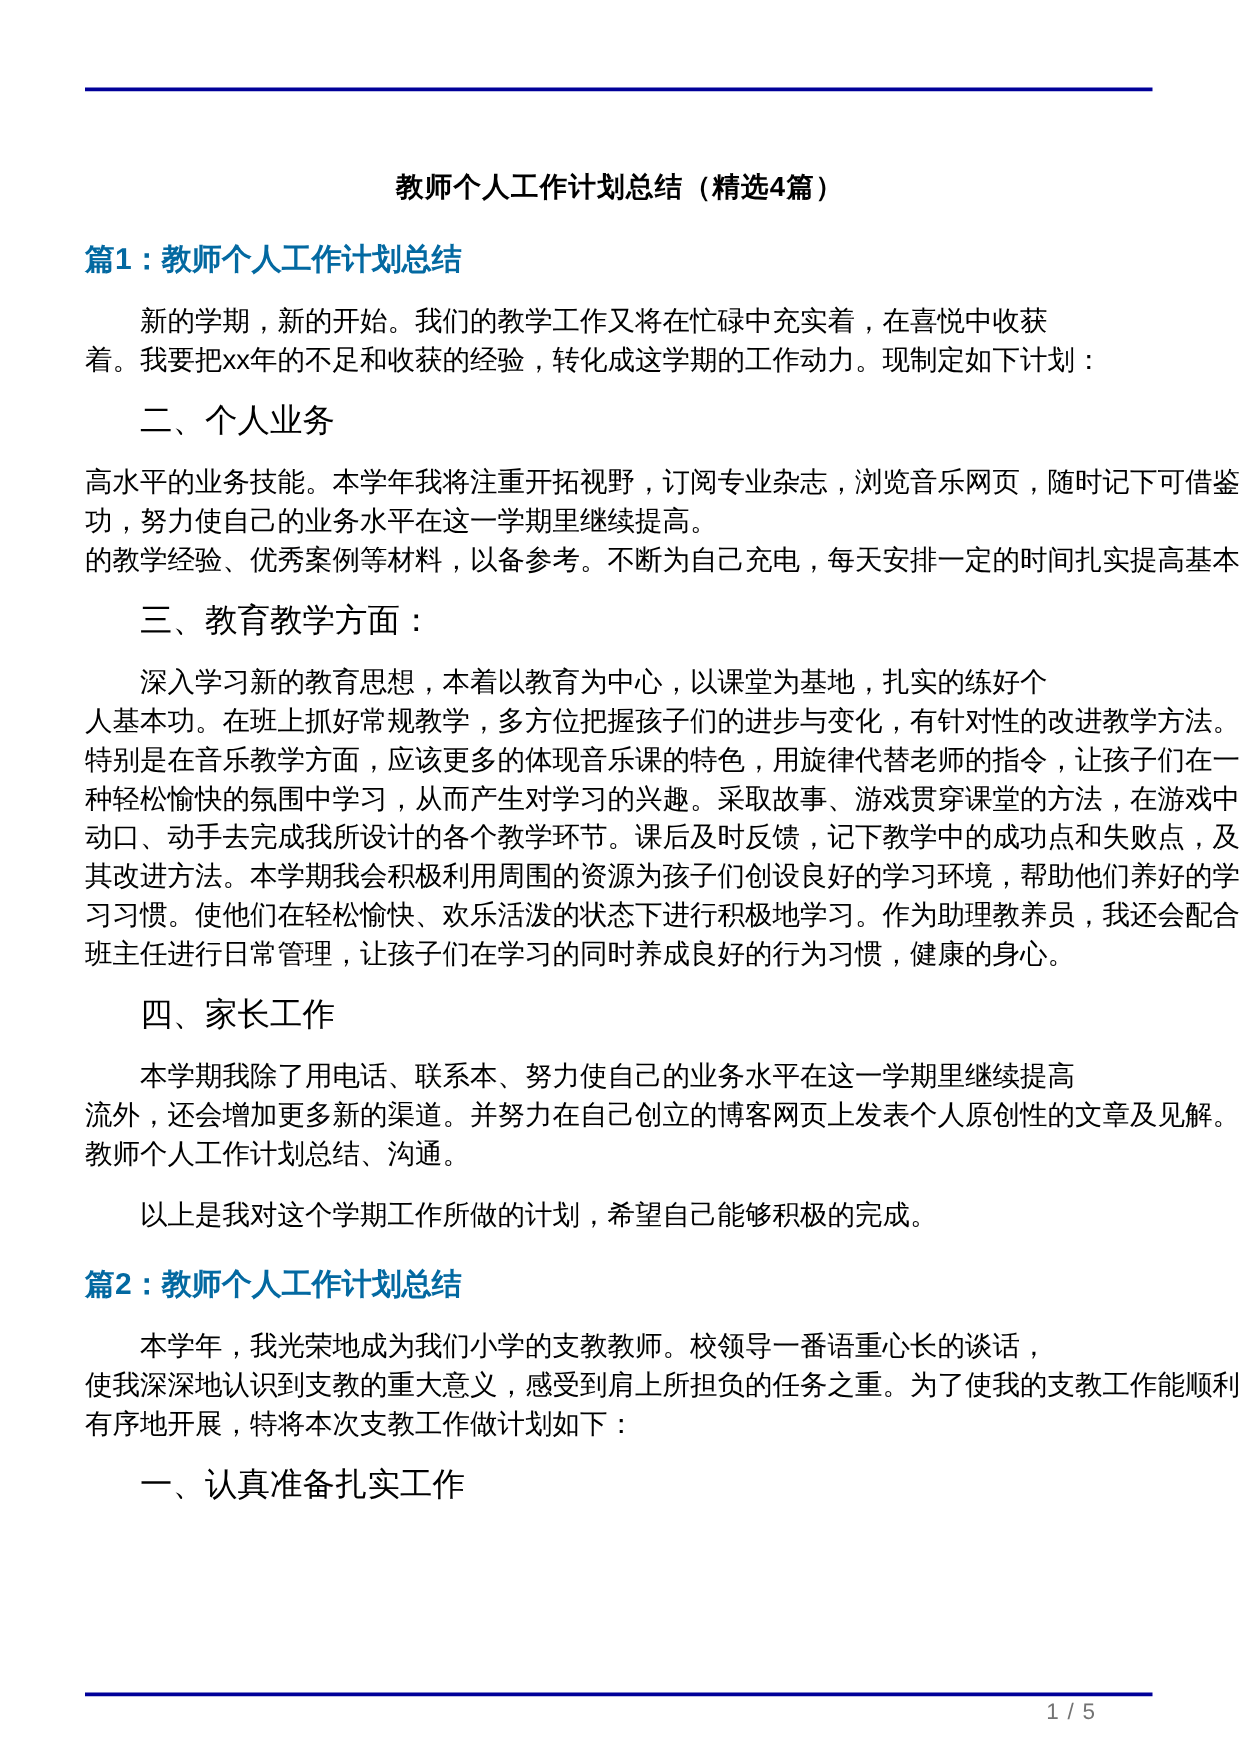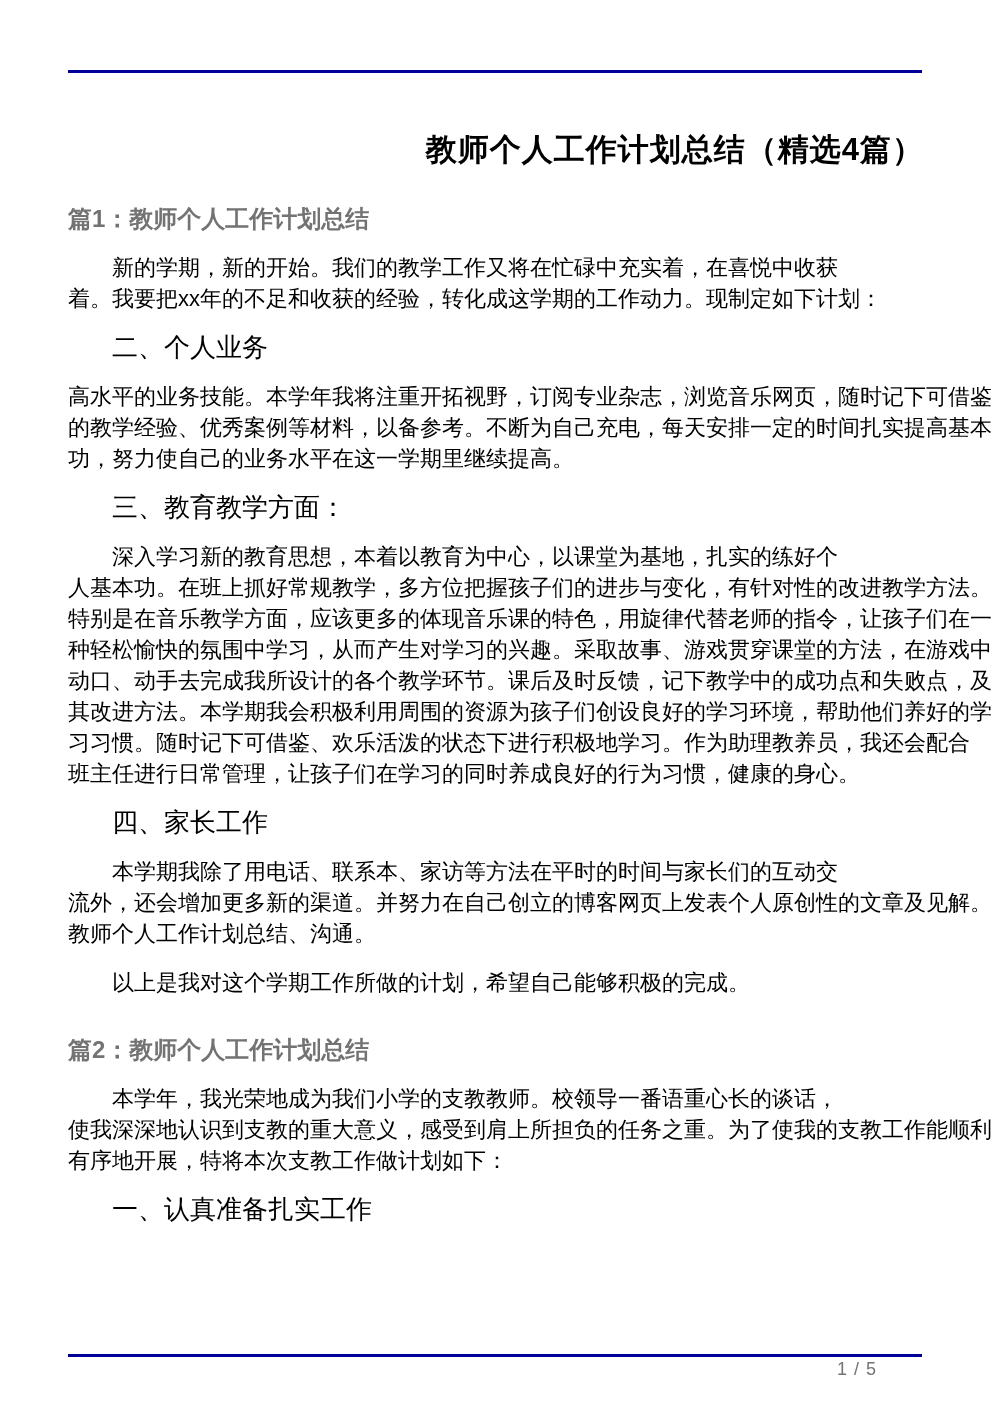--- a/index.html
+++ b/index.html
@@ -22,29 +22,29 @@
   .rule-top { top: 70px; }
   .rule-bottom { top: 1354px; }
   .doc {
     position: absolute;
     left: 68px;
     top: 0;
     width: 856px;
   }
   .doc-title {
     margin: 133px 0 0 0;
-    font-size: 31px;
+    font-size: 22px;
     line-height: 34px;
     font-weight: bold;
-    text-align: right;
+    text-align: center;
     letter-spacing: 1px;
   }
   .red-heading {
-    margin: 36px 0 0 0;
-    color: #737373;
+    margin: 25px 0 0 0;
+    color: #0369a1;
     font-size: 24px;
     line-height: 31px;
     font-weight: bold;
   }
   .para { margin-top: 18px; font-size: 22px; }
   .para .line { line-height: 31px; white-space: nowrap; }
   .para .line.indent { text-indent: 44px; }
   .sub-heading {
     margin-top: 18px;
     font-size: 26px;
@@ -72,37 +72,37 @@
     <h1 class="doc-title">教师个人工作计划总结（精选4篇）</h1>
 
   <h2 class="red-heading">篇1：教师个人工作计划总结</h2>
       <div class="para">
         <div class="line indent">新的学期，新的开始。我们的教学工作又将在忙碌中充实着，在喜悦中收获</div>
         <div class="line">着。我要把xx年的不足和收获的经验，转化成这学期的工作动力。现制定如下计划：</div>
       </div>
       <div class="sub-heading">二、个人业务</div>
       <div class="para">
         <div class="line">高水平的业务技能。本学年我将注重开拓视野，订阅专业杂志，浏览音乐网页，随时记下可借鉴</div>
+        <div class="line">功，努力使自己的业务水平在这一学期里继续提高。</div>
         <div class="line">的教学经验、优秀案例等材料，以备参考。不断为自己充电，每天安排一定的时间扎实提高基本</div>
-        <div class="line">功，努力使自己的业务水平在这一学期里继续提高。</div>
       </div>
       <div class="sub-heading">三、教育教学方面：</div>
       <div class="para">
         <div class="line indent">深入学习新的教育思想，本着以教育为中心，以课堂为基地，扎实的练好个</div>
         <div class="line">人基本功。在班上抓好常规教学，多方位把握孩子们的进步与变化，有针对性的改进教学方法。</div>
         <div class="line">特别是在音乐教学方面，应该更多的体现音乐课的特色，用旋律代替老师的指令，让孩子们在一</div>
         <div class="line">种轻松愉快的氛围中学习，从而产生对学习的兴趣。采取故事、游戏贯穿课堂的方法，在游戏中</div>
         <div class="line">动口、动手去完成我所设计的各个教学环节。课后及时反馈，记下教学中的成功点和失败点，及</div>
         <div class="line">其改进方法。本学期我会积极利用周围的资源为孩子们创设良好的学习环境，帮助他们养好的学</div>
-        <div class="line">习习惯。随时记下可借鉴、欢乐活泼的状态下进行积极地学习。作为助理教养员，我还会配合</div>
+        <div class="line">习习惯。使他们在轻松愉快、欢乐活泼的状态下进行积极地学习。作为助理教养员，我还会配合</div>
         <div class="line">班主任进行日常管理，让孩子们在学习的同时养成良好的行为习惯，健康的身心。</div>
       </div>
       <div class="sub-heading">四、家长工作</div>
       <div class="para">
-        <div class="line indent">本学期我除了用电话、联系本、家访等方法在平时的时间与家长们的互动交</div>
+        <div class="line indent">本学期我除了用电话、联系本、努力使自己的业务水平在这一学期里继续提高</div>
         <div class="line">流外，还会增加更多新的渠道。并努力在自己创立的博客网页上发表个人原创性的文章及见解。</div>
         <div class="line">教师个人工作计划总结、沟通。</div>
       </div>
       <div class="para">
         <div class="line indent">以上是我对这个学期工作所做的计划，希望自己能够积极的完成。</div>
       </div>
       <h2 class="red-heading">篇2：教师个人工作计划总结</h2>
       <div class="para">
         <div class="line indent">本学年，我光荣地成为我们小学的支教教师。校领导一番语重心长的谈话，</div>
         <div class="line">使我深深地认识到支教的重大意义，感受到肩上所担负的任务之重。为了使我的支教工作能顺利</div>

